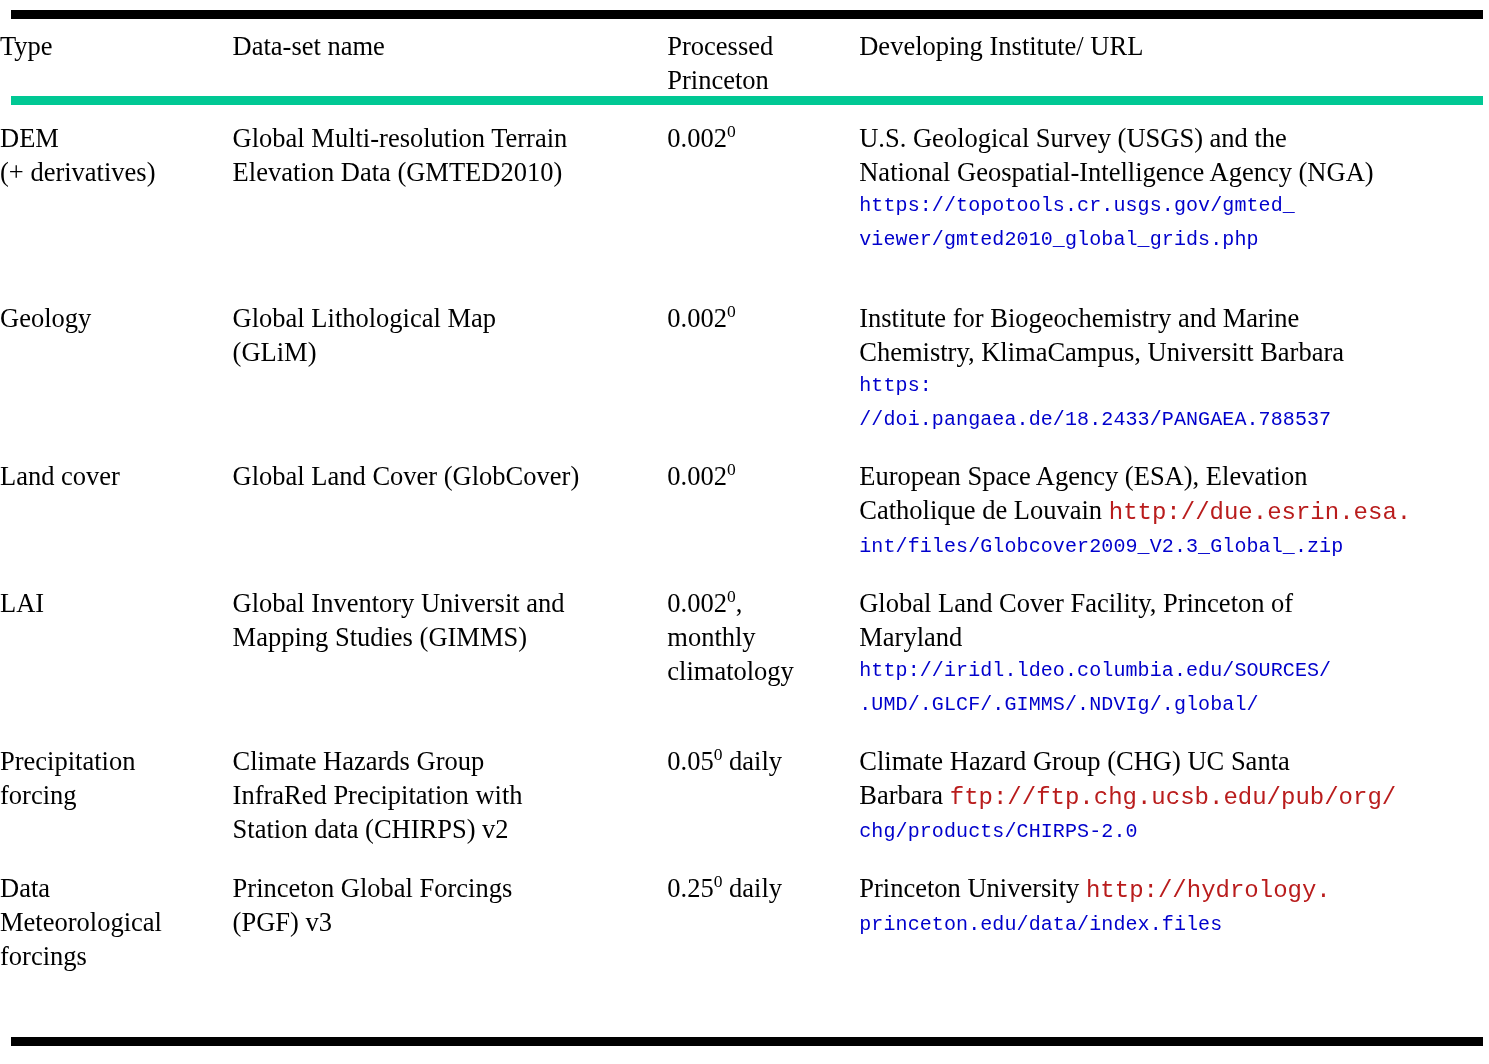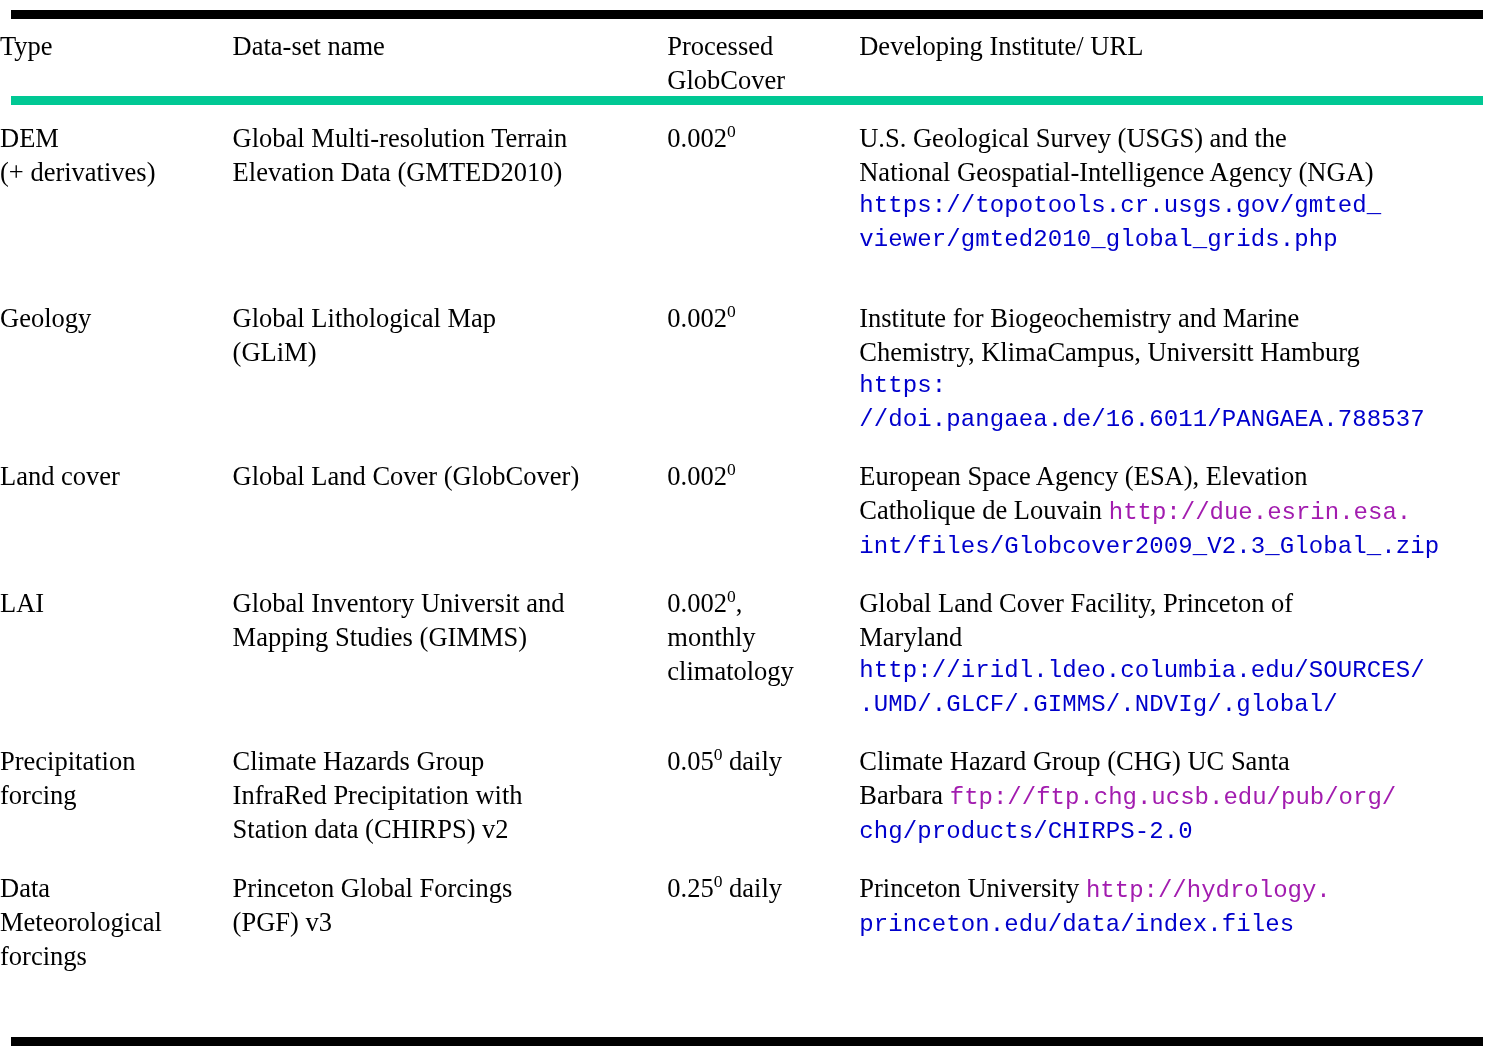--- a/index.html
+++ b/index.html
@@ -74,26 +74,26 @@
   .pad-c1 { padding-left: 29px; }
   .pad-c2 { padding-left: 28px; }
   .pad-c3 { padding-left: 16px; }
   .pad-c4 { padding-left: 15px; }
 
   .line { display: block; white-space: pre; }
 
   .mono {
     font-family: "Liberation Mono", "DejaVu Sans Mono", monospace;
     color: #0000cc;
-    font-size: 24px;
+    font-size: 20px;
     letter-spacing: 0.1px;
   }
   .mono-inline {
     font-family: "Liberation Mono", "DejaVu Sans Mono", monospace;
-    color: #a21caf;
+    color: #b91c1c;
     font-size: 24px;
   }
   sup.deg {
     font-size: 0.66em;
     vertical-align: 0.58em;
     line-height: 0;
   }
 </style>
 </head>
 <body>
@@ -119,21 +119,21 @@
       </tr>
       <tr class="head-row">
         <td class="cell pad-c1">
           <span class="line">Type</span>
         </td>
         <td class="cell pad-c2">
           <span class="line">Data-set name</span>
         </td>
         <td class="cell pad-c3">
           <span class="line">Processed</span>
-          <span class="line">GlobCover</span>
+          <span class="line">Princeton</span>
         </td>
         <td class="cell pad-c4">
           <span class="line">Developing Institute/ URL</span>
         </td>
       </tr>
       <tr class="head-gap-row">
         <td colspan="4">
             <div class="head-gap"></div>
           </td>
       </tr>
@@ -172,23 +172,23 @@
           </td>
           <td class="cell pad-c2">
             <span class="line">Global Lithological Map</span>
             <span class="line">(GLiM)</span>
           </td>
           <td class="cell pad-c3">
             <span class="line"><span>0.002</span><sup class="deg">0</sup></span>
           </td>
           <td class="cell pad-c4">
             <span class="line">Institute for Biogeochemistry and Marine</span>
-            <span class="line">Chemistry, KlimaCampus, Universitt Hamburg</span>
+            <span class="line">Chemistry, KlimaCampus, Universitt Barbara</span>
             <span class="line mono">https:</span>
-            <span class="line mono">//doi.pangaea.de/16.6011/PANGAEA.788537</span>
+            <span class="line mono">//doi.pangaea.de/18.2433/PANGAEA.788537</span>
           </td>
         </tr>
         <tr class="body-gap-row">
           <td colspan="4">
             <div class="body-gap"></div>
           </td>
         </tr>
         <tr class="body-row">
           <td class="cell pad-c1">
             <span class="line">Land cover</span>

